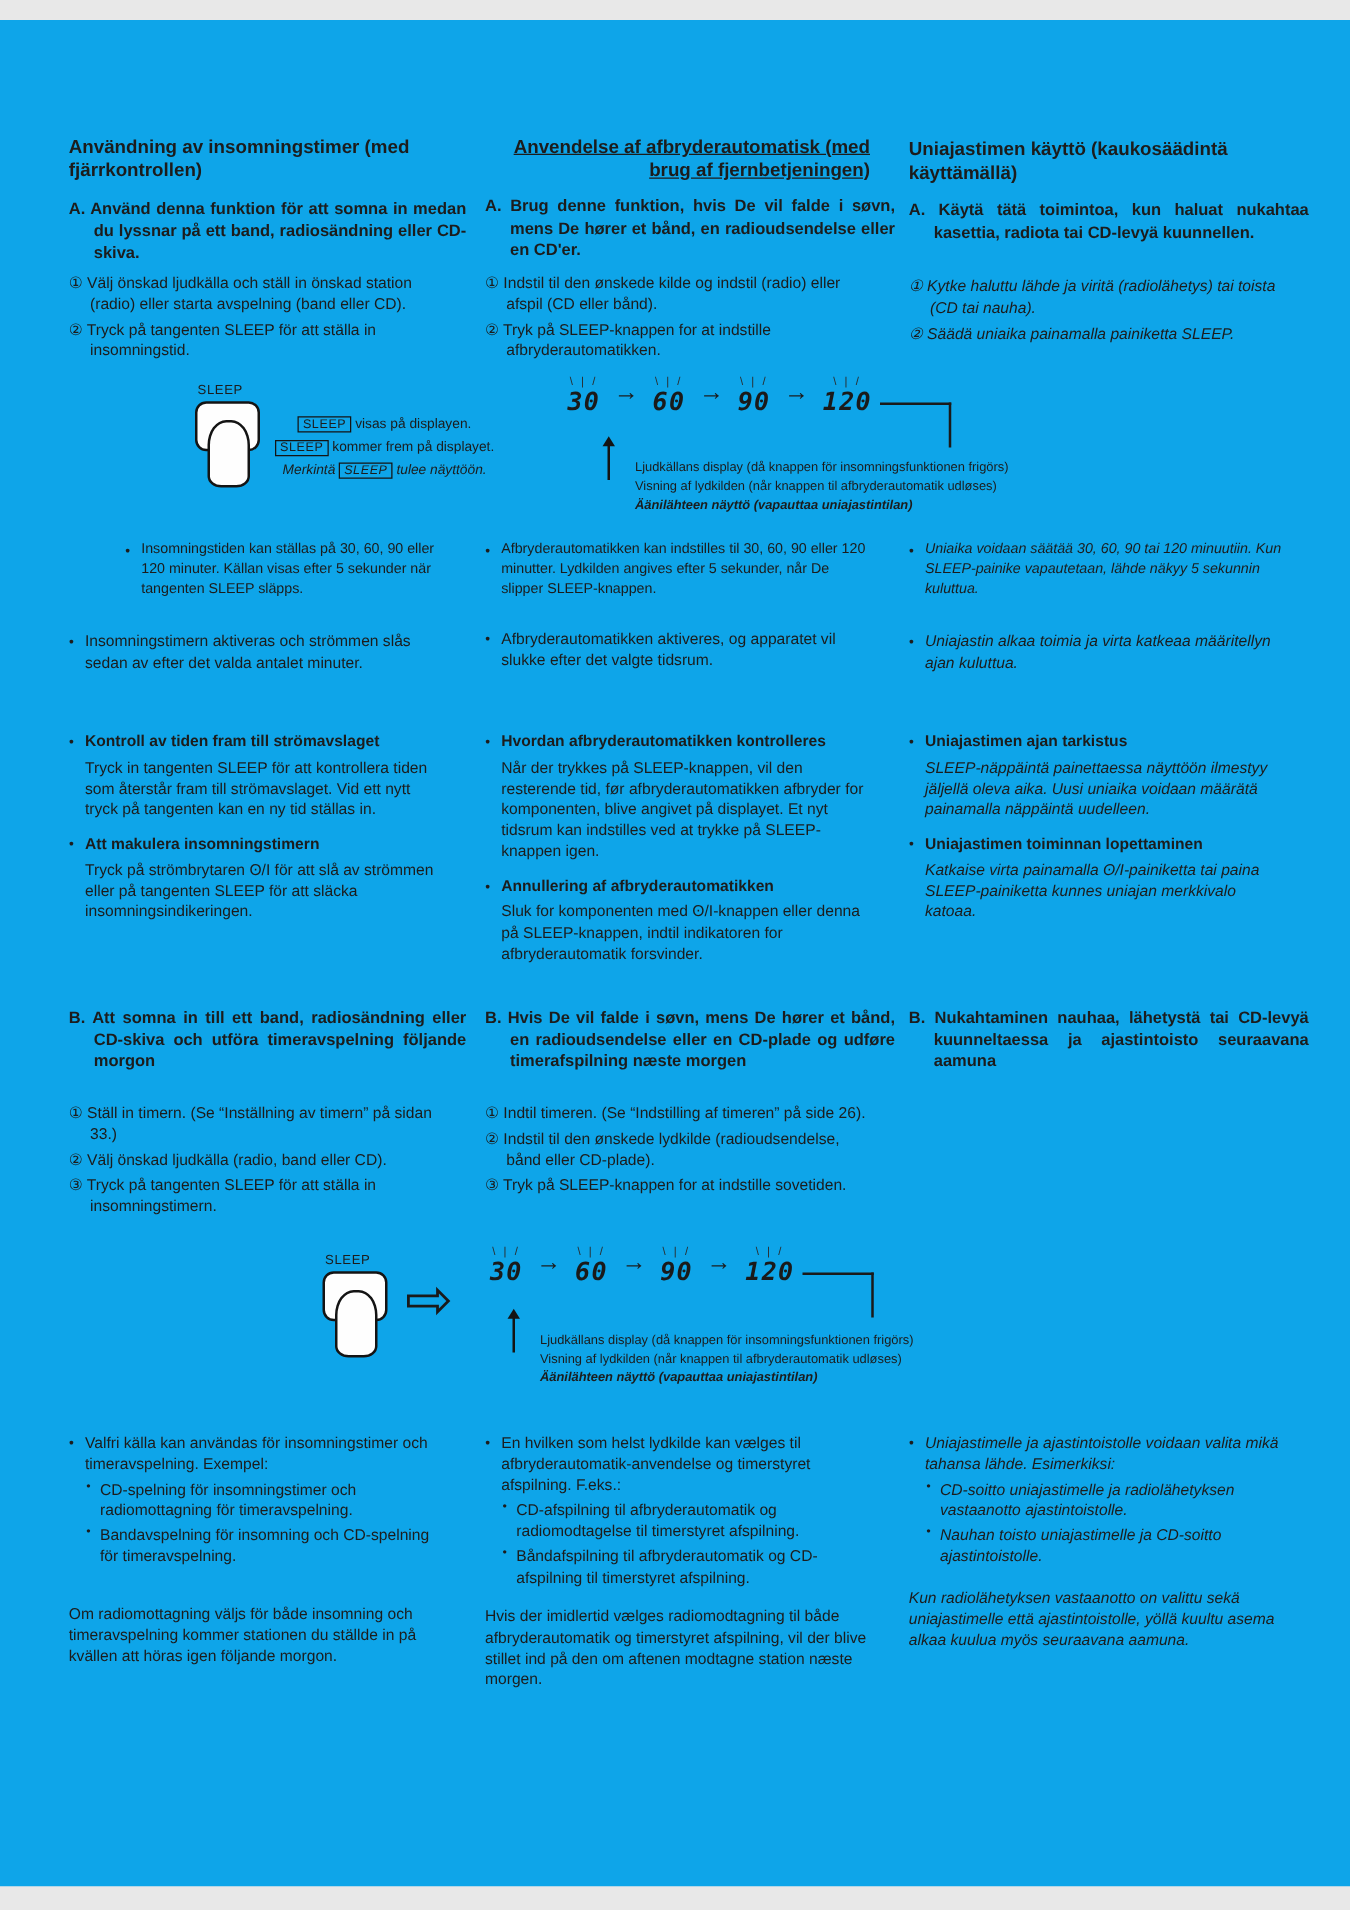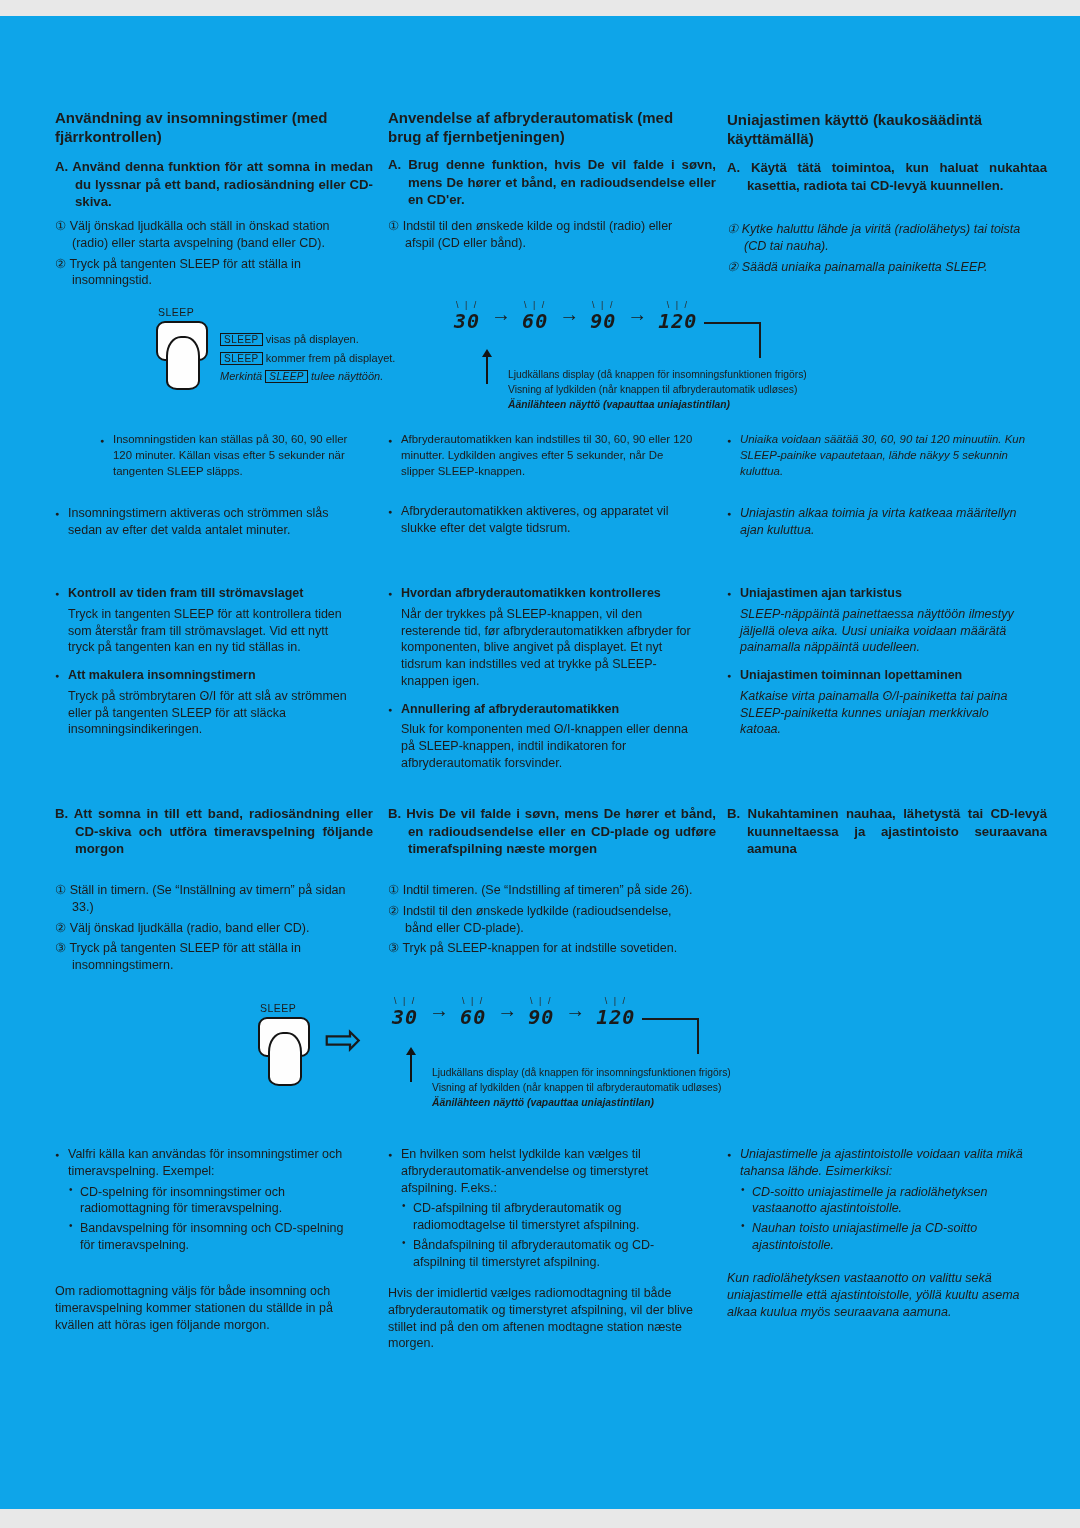--- a/index.html
+++ b/index.html
@@ -3,21 +3,21 @@
 <meta charset="utf-8">
 <style>
   html,body{margin:0;padding:0;background:#e8e8e8;}
   .page{position:relative;width:1080px;height:1493px;background:#0ea5e9;color:#1c1c1c;
         font-family:"Liberation Sans",sans-serif;overflow:hidden;margin:16px auto;}
   .blk{position:absolute;font-size:12.5px;line-height:1.34;}
   .c1{left:55px;width:298px;}
   .c2{left:388px;width:308px;}
   .c3{left:727px;width:300px;}
   .head{font-size:15px;font-weight:bold;line-height:1.25;}
-  .center{text-align:left;}
+  .center{text-align:right;text-decoration:underline;}
   .atitle{font-weight:bold;font-size:13.2px;text-align:justify;}
   .btitle{font-weight:bold;font-size:13.2px;text-align:justify;}
   .hang{padding-left:20px;text-indent:-20px;}
   .step{padding-left:17px;text-indent:-17px;margin-bottom:4px;}
   .bullet{position:relative;padding-left:13px;margin-bottom:4px;}
   .bullet::before{content:"●";position:absolute;left:0;top:4px;font-size:7px;}
   .bold{font-weight:bold;}
   .it{font-style:italic;}
   .small{font-size:11.4px;line-height:1.4;}
   .ctrl-text{padding-left:13px;margin-bottom:11px;}
@@ -38,21 +38,21 @@
   .darr{font-size:20px;margin:0 9px 5px 9px;}
   .hook{position:absolute;left:100%;top:22px;width:55px;height:34px;margin-left:5px;
         border-top:2px solid #1a1a1a;border-right:2px solid #1a1a1a;}
   .caption{position:absolute;font-size:10.3px;line-height:1.45;}
   .caption .l3{font-style:italic;font-weight:bold;}
   .connector{position:absolute;left:-22px;top:-16px;width:2px;height:32px;background:#141414;}
   .connector::before{content:"";position:absolute;top:-8px;left:-4px;
         border:5px solid transparent;border-bottom:8px solid #141414;}
   .bigarrow{position:absolute;font-size:46px;line-height:1;color:#1a1a1a;}
   
-  .note{position:absolute;font-size:11px;line-height:1.7;}
+  .note{position:absolute;font-size:11px;line-height:1.7;text-align:center;}
   .note .box{border:1px solid #141414;padding:0 3px;font-size:10px;letter-spacing:.5px;}
 </style>
 </head>
 <body>
 
 <div class="page">
 
   <div class="blk c1 head" style="top:93px">Användning av insomningstimer (med fjärrkontrollen)</div>
   <div class="blk c1 atitle hang" style="top:142px">A. Använd denna funktion för att somna in medan du lyssnar på ett band, radiosändning eller CD-skiva.</div>
   <div class="blk c1" style="top:202px">
@@ -81,20 +81,21 @@
     <div class="bullet">Valfri källa kan användas för insomningstimer och timeravspelning. Exempel:</div>
     <div class="sub">CD-spelning för insomningstimer och radiomottagning för timeravspelning.</div>
     <div class="sub">Bandavspelning för insomning och CD-spelning för timeravspelning.</div>
   </div>
   <div class="blk c1" style="top:1267px">Om radiomottagning väljs för både insomning och timeravspelning kommer stationen du ställde in på kvällen att höras igen följande morgon.</div>
 
   <div class="blk c2 head center" style="top:93px">Anvendelse af afbryderautomatisk (med brug af fjernbetjeningen)</div>
   <div class="blk c2 atitle hang" style="top:140px">A. Brug denne funktion, hvis De vil falde i søvn, mens De hører et bånd, en radioudsendelse eller en CD'er.</div>
   <div class="blk c2" style="top:202px">
     <div class="step">① Indstil til den ønskede kilde og indstil (radio) eller afspil (CD eller bånd).</div>
+    <div class="step">② Tryk på SLEEP-knappen for at indstille afbryderautomatikken.</div>
   </div>
   <div class="blk c2 small" style="top:416px">
     <div class="bullet">Afbryderautomatikken kan indstilles til 30, 60, 90 eller 120 minutter. Lydkilden angives efter 5 sekunder, når De slipper SLEEP-knappen.</div>
   </div>
   <div class="blk c2" style="top:487px">
     <div class="bullet">Afbryderautomatikken aktiveres, og apparatet vil slukke efter det valgte tidsrum.</div>
   </div>
   <div class="blk c2" style="top:569px">
     <div class="bullet bold">Hvordan afbryderautomatikken kontrolleres</div>
     <div class="ctrl-text">Når der trykkes på SLEEP-knappen, vil den resterende tid, før afbryderautomatikken afbryder for komponenten, blive angivet på displayet. Et nyt tidsrum kan indstilles ved at trykke på SLEEP-knappen igen.</div>

